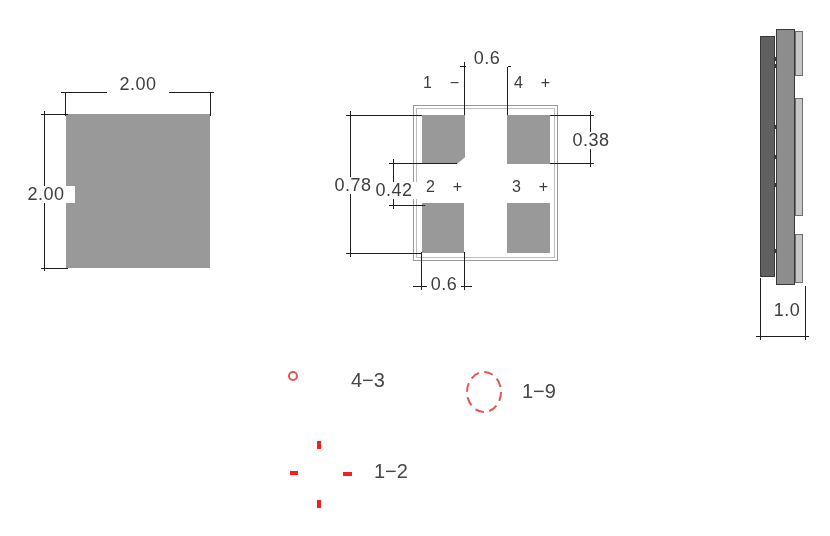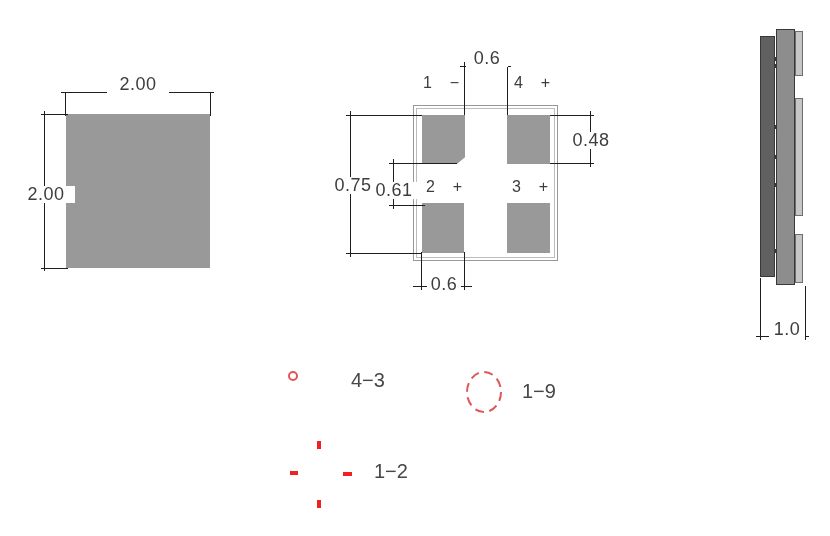--- a/index.html
+++ b/index.html
@@ -72,31 +72,31 @@
       <span>+</span>
     </div>
     <div class="pin" style="left:512px;top:179px;">
       <span>3</span>
       <span>+</span>
     </div>
 
     <div class="ln" style="left:350px;top:111px;width:1px;height:146px;"></div>
     <div class="ln" style="left:346px;top:115px;width:76px;height:1px;"></div>
     <div class="ln" style="left:346px;top:253px;width:76px;height:1px;"></div>
-    <div class="dim" style="left:330px;top:177px;width:44px;">0.75</div>
+    <div class="dim" style="left:330px;top:177px;width:44px;">0.78</div>
 
     <div class="ln" style="left:393px;top:159px;width:1px;height:50px;"></div>
     <div class="ln" style="left:389px;top:163px;width:68px;height:1px;"></div>
     <div class="ln" style="left:389px;top:205px;width:36px;height:1px;"></div>
-    <div class="dim" style="left:371px;top:182px;width:44px;">0.61</div>
+    <div class="dim" style="left:371px;top:182px;width:44px;">0.42</div>
 
     <div class="ln" style="left:590px;top:111px;width:1px;height:56px;"></div>
     <div class="ln" style="left:550px;top:115px;width:44px;height:1px;"></div>
     <div class="ln" style="left:550px;top:163px;width:44px;height:1px;"></div>
-    <div class="dim" style="left:568px;top:132px;width:44px;">0.48</div>
+    <div class="dim" style="left:568px;top:132px;width:44px;">0.38</div>
 
     <div class="ln" style="left:421px;top:252px;width:1px;height:38px;"></div>
     <div class="ln" style="left:464px;top:252px;width:1px;height:38px;"></div>
     <div class="ln" style="left:413px;top:286px;width:59px;height:1px;"></div>
     <div class="dim" style="left:427px;top:276px;width:32px;">0.6</div>
   </div>
 
   <div>
     <div style="position:absolute;left:760px;top:36px;width:15px;height:241px;background:#606060;border:1px solid #383838;box-sizing:border-box;"></div>
     <div style="position:absolute;left:776px;top:29px;width:19px;height:256px;background:#8d8d8d;border:1px solid #383838;box-sizing:border-box;"></div>
@@ -107,21 +107,21 @@
     <div class="seam" style="left:774px;top:57px;width:3px;height:4px;"></div>
     <div class="seam" style="left:774px;top:64px;width:3px;height:4px;"></div>
     <div class="seam" style="left:774px;top:125px;width:3px;height:4px;"></div>
     <div class="seam" style="left:774px;top:155px;width:3px;height:4px;"></div>
     <div class="seam" style="left:774px;top:183px;width:3px;height:4px;"></div>
     <div class="seam" style="left:774px;top:249px;width:3px;height:4px;"></div>
 
     <div class="ln" style="left:760px;top:278px;width:1px;height:62px;"></div>
     <div class="ln" style="left:805px;top:286px;width:1px;height:54px;"></div>
     <div class="ln" style="left:756px;top:336px;width:53px;height:1px;"></div>
-    <div class="dim" style="left:769px;top:321px;width:34px;">1.0</div>
+    <div class="dim" style="left:769px;top:302px;width:34px;">1.0</div>
   </div>
 
   <div>
 
     <div style="position:absolute;left:288px;top:371px;width:10px;height:10px;border:2px solid #e05555;border-radius:50%;box-sizing:border-box;"></div>
     <div class="mark-label" style="left:351px;top:370px;">4−3</div>
 
     <svg style="position:absolute;left:463px;top:369px;" width="44" height="47" viewBox="0 0 44 47">
       <ellipse cx="21" cy="23" rx="17" ry="20" fill="none" stroke="#e05555" stroke-width="2" stroke-dasharray="9 5.5"></ellipse>
     </svg>

